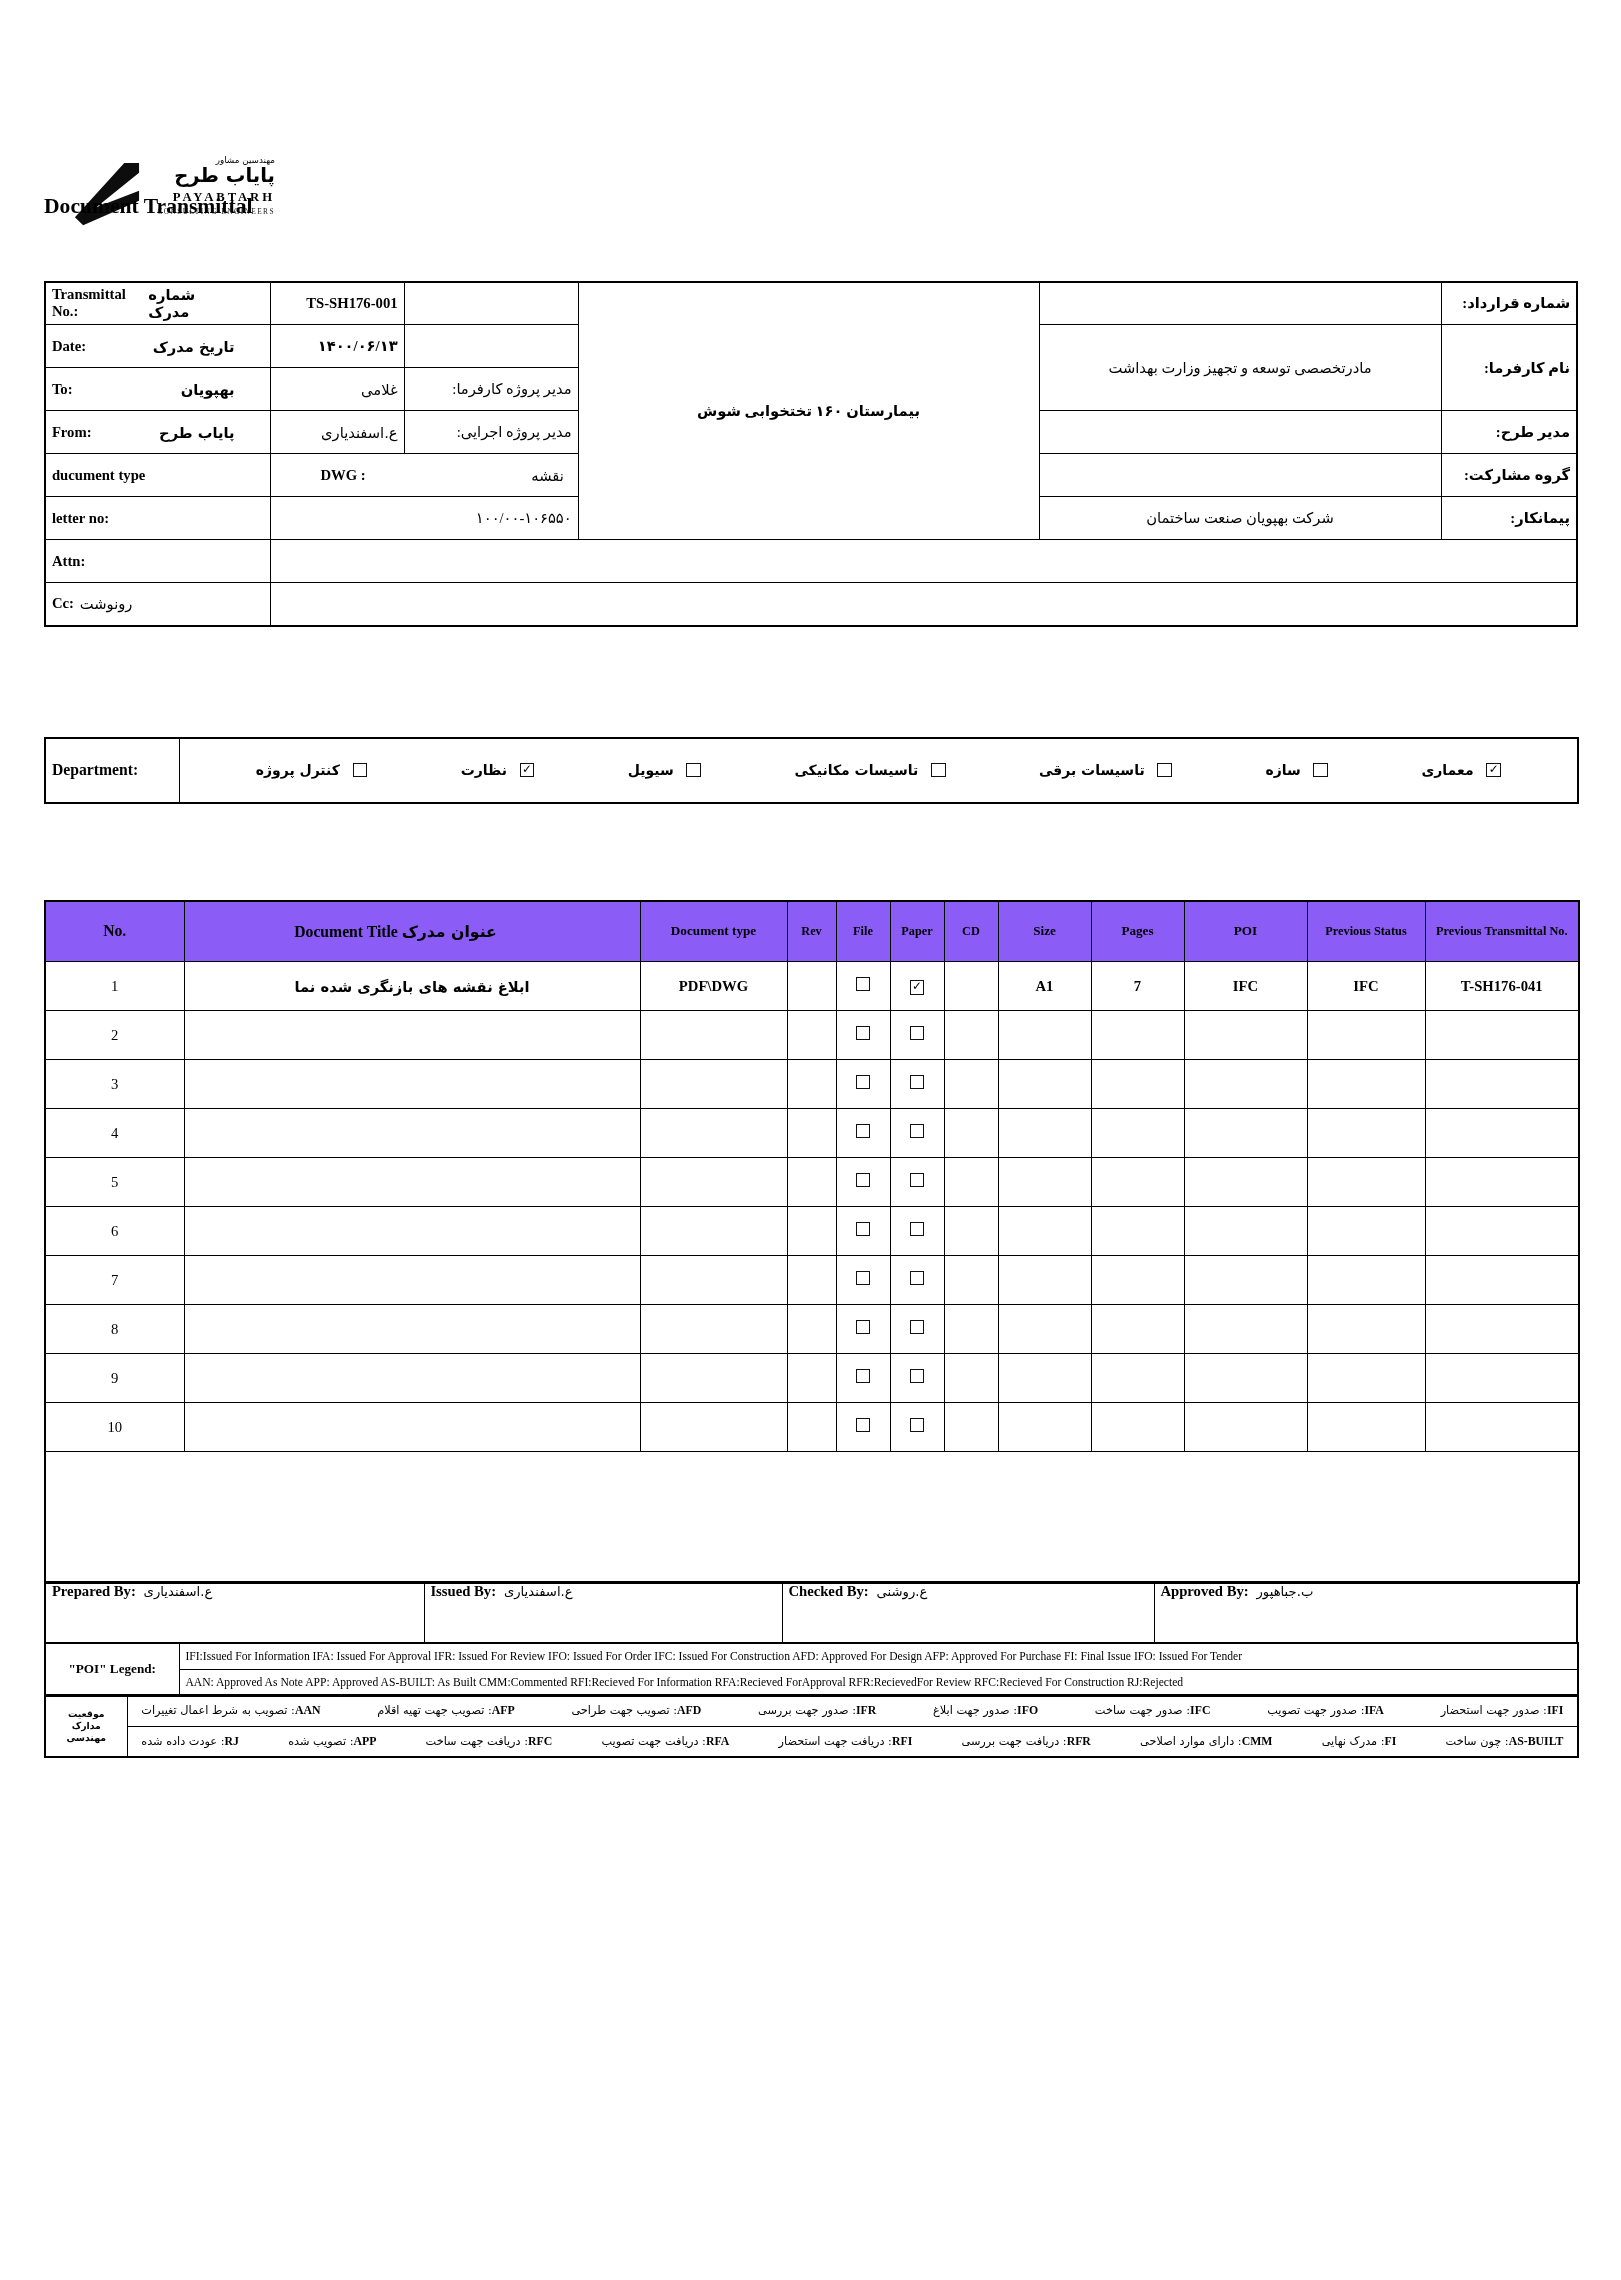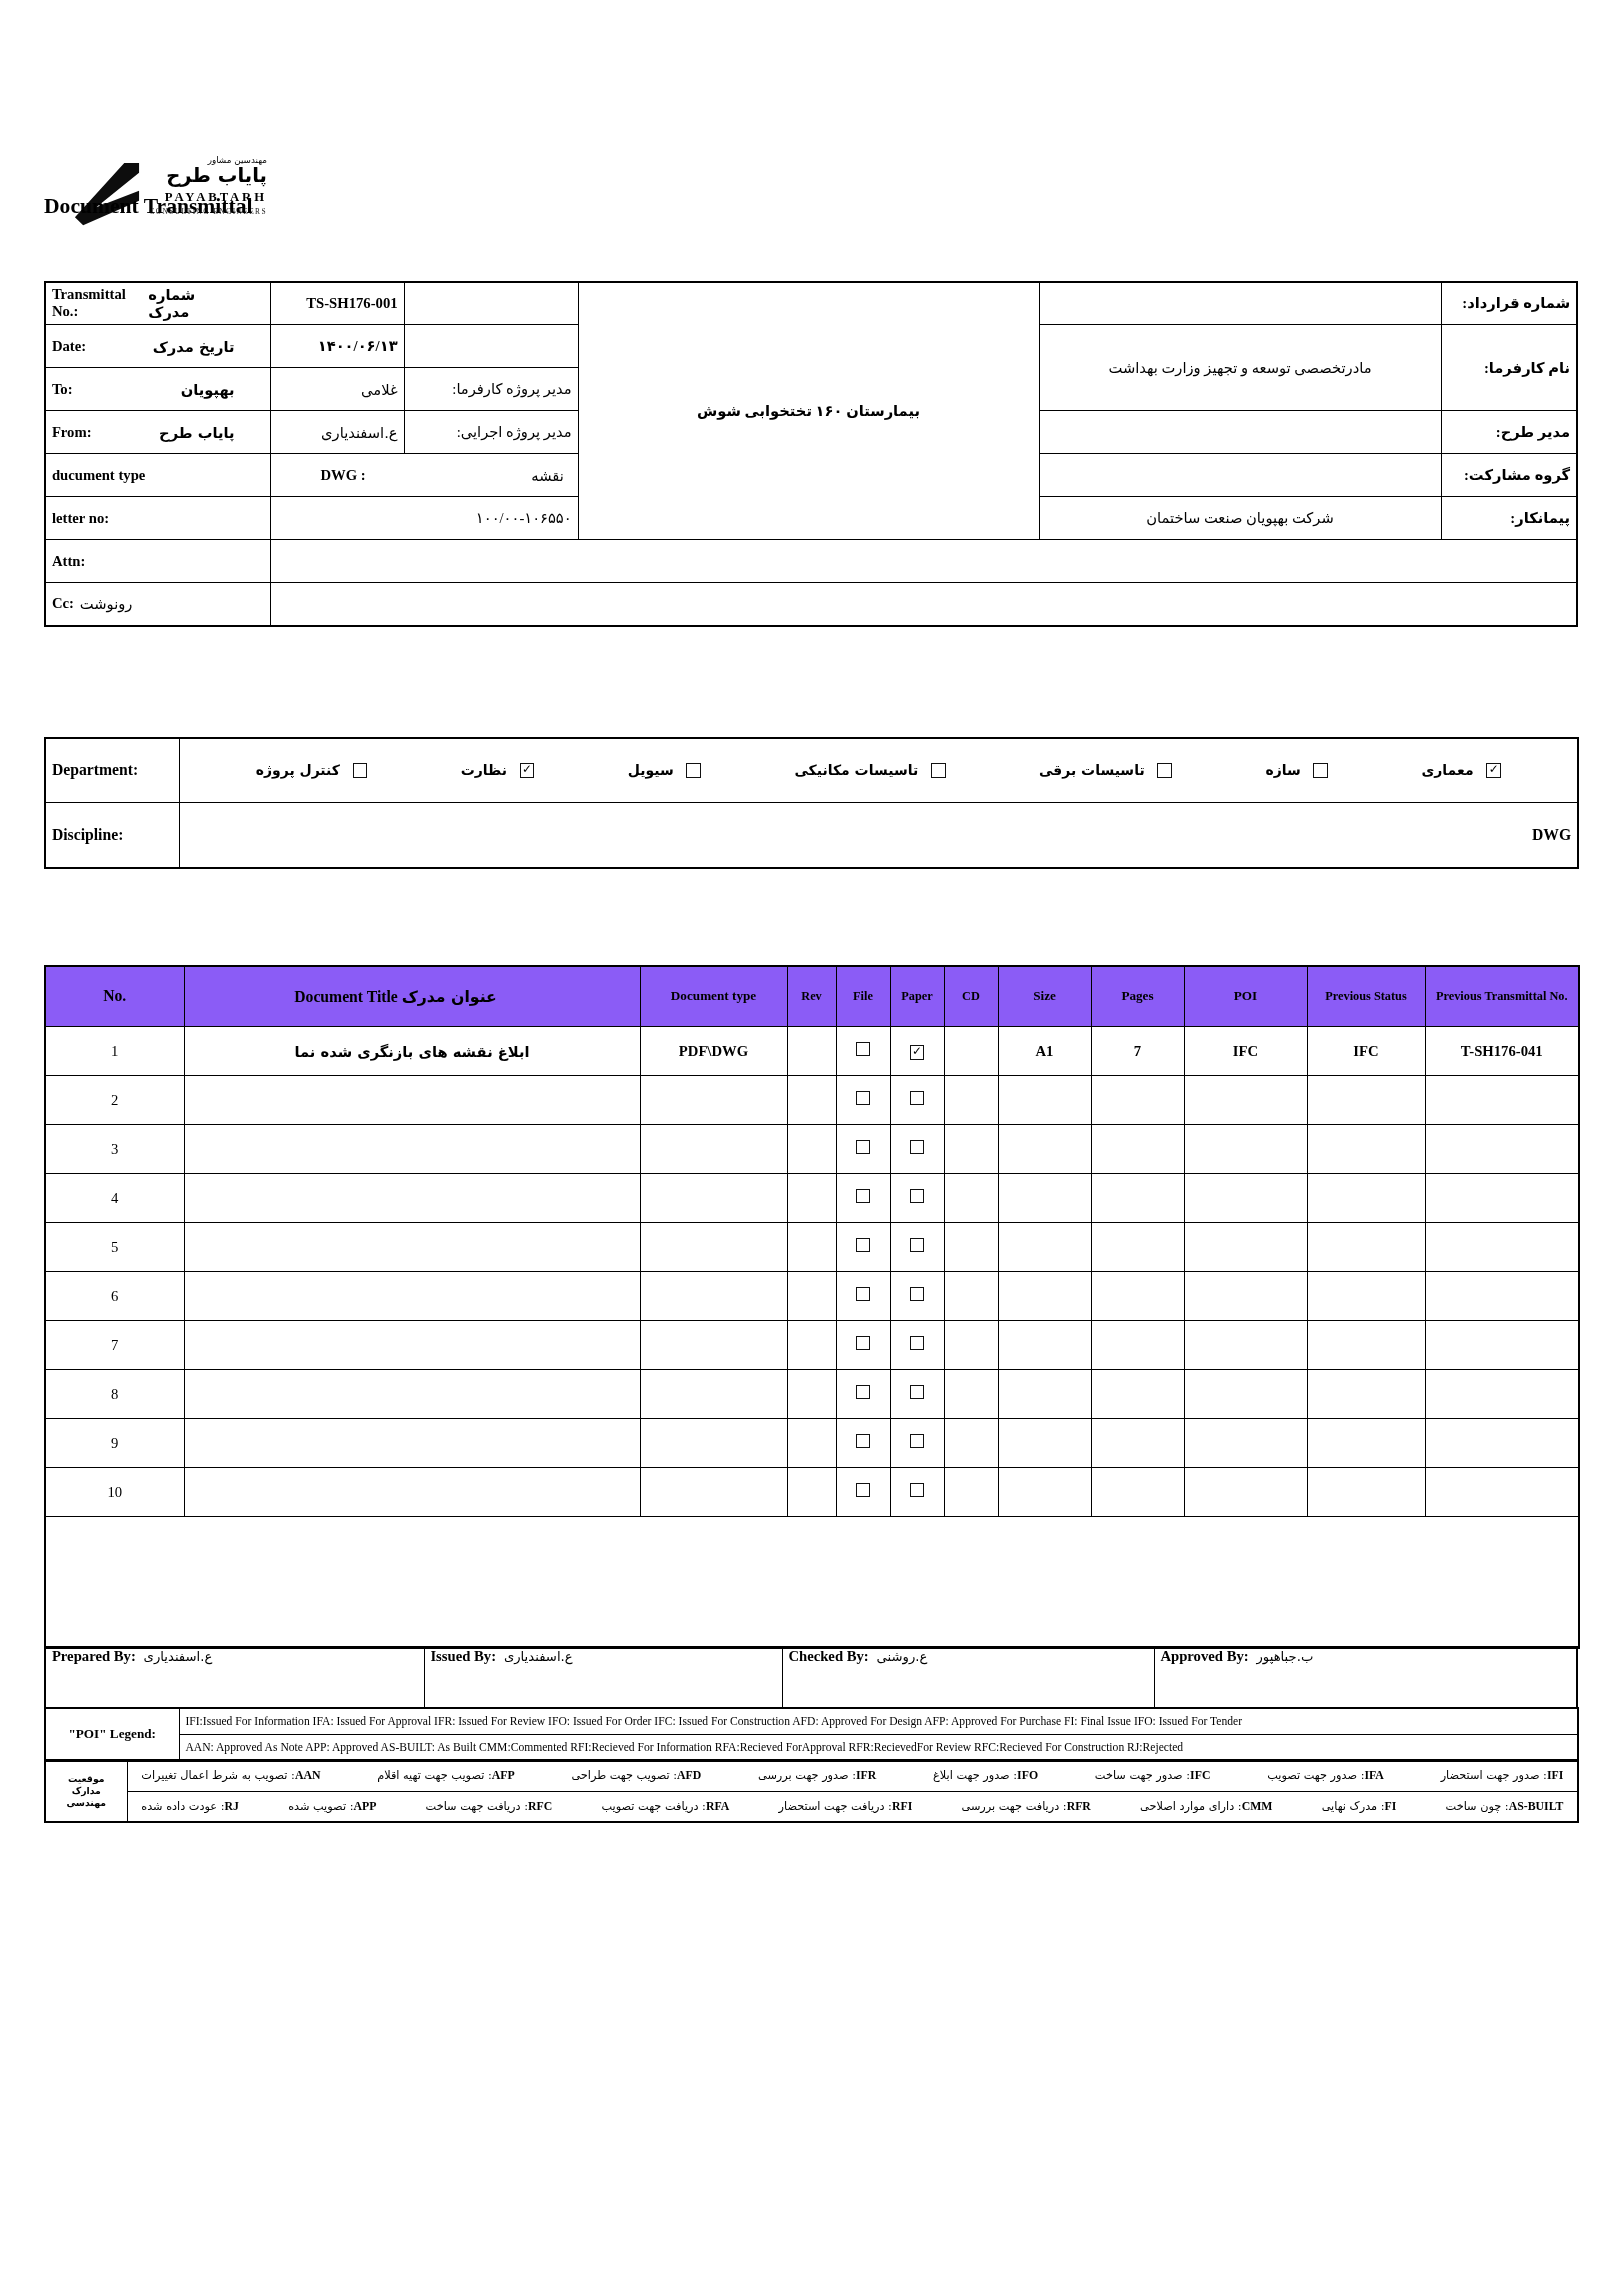--- a/index.html
+++ b/index.html
@@ -5,21 +5,21 @@
   *{box-sizing:border-box}
   html,body{margin:0;padding:0}
   body{width:1621px;height:2281px;background:#fff;color:#000;
        font-family:"Liberation Serif","DejaVu Sans",serif;position:relative}
   .b{font-weight:700}
   .ctr{text-align:right;vertical-align:middle}
   .fa{font-family:"DejaVu Sans",sans-serif}
 
   
   .header{position:relative;height:106px;margin:155px 44px 0}
-  .logo{position:absolute;left:25.5px;top:0;display:flex;align-items:flex-start;gap:6px}
+  .logo{position:absolute;left:25.5px;top:0;display:flex;align-items:flex-start;gap:14px}
   .logo-mark{width:74px;height:84px;flex:none}
   .logo-text{display:flex;flex-direction:column;align-items:flex-end}
   .logo-tag{font-size:8.8px;direction:rtl}
   .logo-fa{font-size:19.6px;font-weight:700;direction:rtl;line-height:1.15}
   .logo-en{font-size:12.7px;font-weight:700;letter-spacing:2.9px;margin-top:2.9px}
   .logo-sub{font-size:7.4px;letter-spacing:1.4px;color:#222;margin-top:2px}
   .doc-title{position:absolute;left:0;right:0;top:39px;margin:0;text-align:left;
              font-size:21.6px;font-weight:700}
 
   
@@ -234,24 +234,20 @@
             <span class="chk-item">
               <span class="box checked">✓</span>
               <span class="fa opt-label">نظارت</span>
             </span>
             <span class="chk-item">
               <span class="box"></span>
               <span class="fa opt-label">کنترل پروژه</span>
             </span>
           </div>
     </td>
-  </tr>
-  <tr>
-    <td class="cls-lbl">Discipline:</td>
-    <td class="ctr disc-val">DWG</td>
   </tr>
 </tbody>
   </table>
 
 <table class="bt doc-table">
   <colgroup>
     <col style="width:139px">
       <col style="width:456px">
       <col style="width:147px">
     <col style="width:49px">

